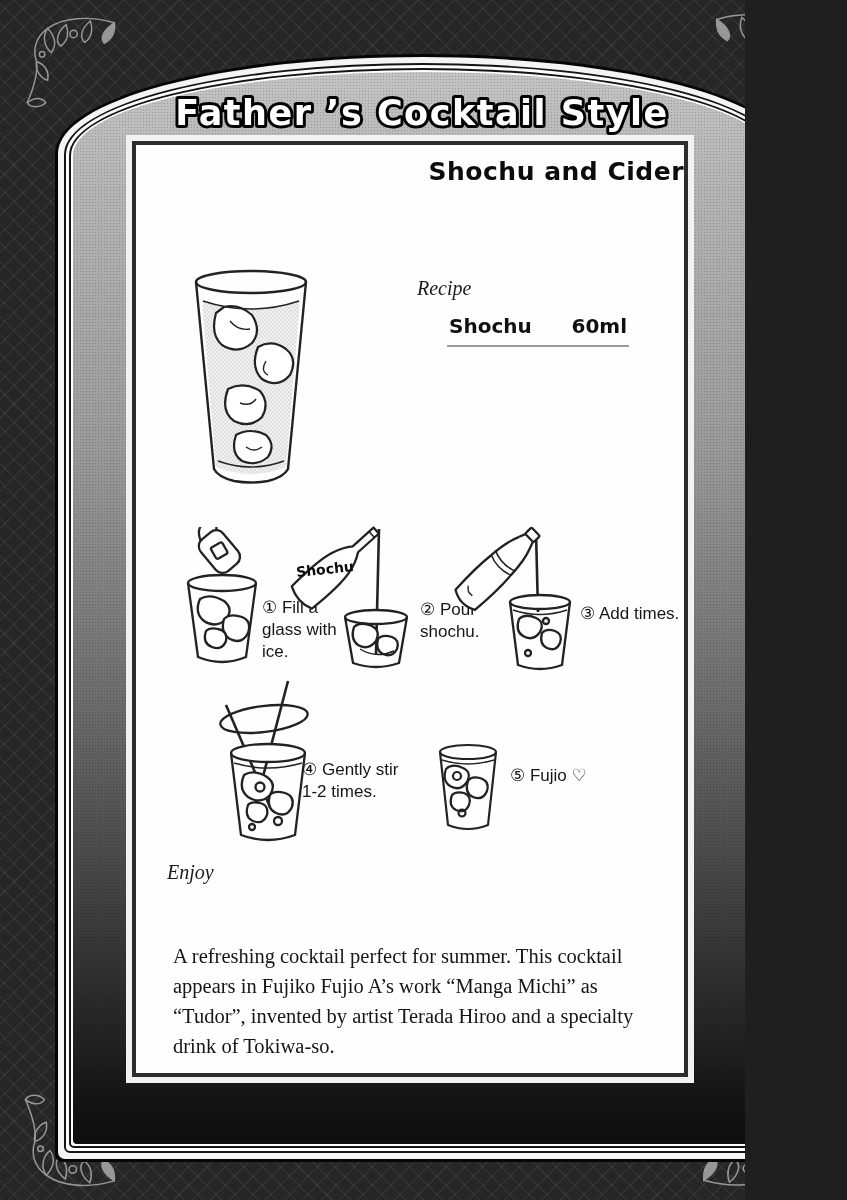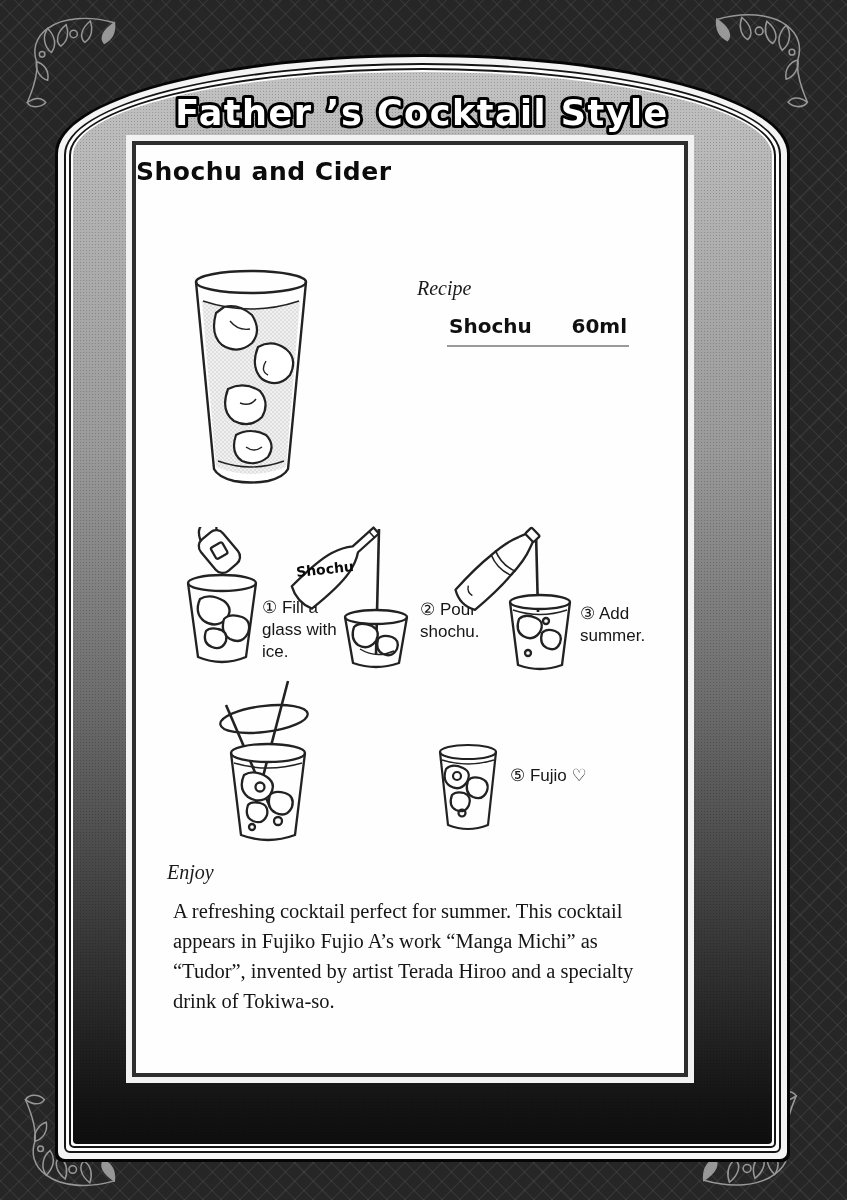--- a/index.html
+++ b/index.html
@@ -1,22 +1,23 @@
 <!DOCTYPE html>
 <html><head>
 <meta charset="utf-8">
 <style>
   html,body{margin:0;padding:0;background:#1f1f1f;}
   .page{
-    position:relative;width:847px;height:1200px;overflow:hidden;
+    position:relative;width:697px;height:1200px;overflow:hidden;
     background-color:#262626;
     background-image:
       repeating-linear-gradient(45deg, rgba(255,255,255,0.055) 0 1.5px, transparent 1.5px 13px),
       repeating-linear-gradient(-45deg, rgba(255,255,255,0.055) 0 1.5px, transparent 1.5px 13px);
     font-family:"Liberation Sans", sans-serif;
+    padding-left:48px;
   }
   .defs{position:absolute;width:0;height:0;}
   .orn{position:absolute;opacity:.85;}
   .orn.tr{transform:scaleX(-1);}
   .orn.bl{transform:scaleY(-1);}
   .orn.br{transform:scale(-1,-1);}
   
   .frame-a{position:absolute;left:55px;top:54px;width:735px;height:1108px;
     background:#060606;border-radius:370px 370px 8px 8px / 100px 100px 8px 8px;padding:3px;box-sizing:border-box;}
   .frame-b{width:100%;height:100%;background:#f4f4f4;border-radius:366px 366px 7px 7px / 97px 97px 7px 7px;
@@ -33,32 +34,32 @@
     background-size:3px 3px, 100% 100%;}
   
   .banner{position:absolute;left:55px;top:84px;}
   .banner text{
     font-family:"DejaVu Sans", sans-serif;font-weight:bold;font-size:35px;letter-spacing:1.5px;
     fill:#ffffff;stroke:#000000;stroke-width:6px;paint-order:stroke;stroke-linejoin:round;}
   
   .card{position:absolute;left:132px;top:141px;width:556px;height:936px;
     background:#fefefe;border:4px solid #2e2e2e;box-sizing:border-box;
     box-shadow:0 0 0 6px #f2f2f2;}
-  .card-title{position:absolute;left:0;top:12px;width:100%;text-align:left;
+  .card-title{position:absolute;left:0;top:12px;width:100%;text-align:right;
     font-family:"DejaVu Sans", sans-serif;font-weight:bold;font-size:25px;color:#0c0c0c;letter-spacing:.5px;}
   .abs{position:absolute;}
   .serif-italic{font-family:"Liberation Serif", serif;font-style:italic;font-size:20px;color:#1a1a1a;text-align:right;}
   .recipe-table{position:absolute;left:311px;top:165px;width:182px;}
   .recipe-row{display:flex;justify-content:space-between;align-items:baseline;
     font-family:"DejaVu Sans", sans-serif;font-weight:bold;font-size:20px;color:#101010;
     border-bottom:2px solid #9a9a9a;padding:4px 2px 7px 2px;margin-bottom:9px;}
   .step-text{font-family:"Liberation Sans", sans-serif;font-size:17px;color:#161616;line-height:1.3;}
   .bottle-label{position:absolute;font-family:"DejaVu Sans", sans-serif;font-weight:bold;
     font-size:14px;color:#0a0a0a;transform:rotate(-6deg);}
-  .memo-text{position:absolute;left:37px;top:751px;width:486px;
+  .memo-text{position:absolute;left:37px;top:796px;width:486px;
     font-family:"Liberation Serif", serif;font-size:20.5px;color:#151515;line-height:30px;}
   .illo path,.illo ellipse,.illo line,.illo circle,.illo rect{vector-effect:non-scaling-stroke;}
 </style>
 </head>
 <body>
 
 <div class="page">
 
   <svg class="defs" aria-hidden="true">
     <defs>
@@ -181,38 +182,39 @@
         </g>
         <ellipse cx="86" cy="85" rx="30" ry="7"></ellipse>
         <path d="M56 85 L64 148 Q86 156 108 148 L116 85" fill="none"></path>
         <path d="M59 93 Q86 102 113 93" stroke-width="1.5" fill="none"></path>
         <path d="M65 102 q-4 12 4 17 q10 6 17 -4 q5 -10 -4 -14 q-11 -5 -17 1 Z"></path>
         <path d="M88 116 q-3 11 5 15 q9 4 13 -5 q3 -9 -5 -12 q-9 -3 -13 2 Z"></path>
         <circle cx="92" cy="104" r="3" fill="none"></circle>
         <circle cx="74" cy="136" r="3" fill="none"></circle>
       </g>
     </svg>
-    <div class="abs step-text" style="left:444px;top:458px;width:104px">③ Add summer.</div>
+    <div class="abs step-text" style="left:444px;top:458px;width:104px">③ Add times.</div>
 
     <svg class="abs illo" style="left:80px;top:534px" width="104" height="170" viewBox="0 0 104 170">
       <g stroke="#222" stroke-width="2.3" fill="#fff" stroke-linejoin="round">
         <line x1="72" y1="2" x2="38" y2="132" stroke-width="2.6"></line>
         <line x1="10" y1="26" x2="54" y2="128" stroke-width="2.6"></line>
         <ellipse cx="48" cy="40" rx="44" ry="13" fill="none" transform="rotate(-7 48 40)"></ellipse>
         <ellipse cx="52" cy="74" rx="37" ry="9"></ellipse>
         <path d="M15 74 L25 156 Q52 166 79 156 L89 74" fill="none"></path>
         <path d="M18 84 Q52 94 86 84" stroke-width="1.5" fill="none"></path>
         <path d="M28 96 q-6 14 4 22 q12 8 22 -2 q7 -11 -3 -18 q-13 -8 -23 -2 Z"></path>
         <path d="M54 116 q-4 13 6 18 q11 5 16 -6 q3 -11 -7 -14 q-11 -3 -15 2 Z"></path>
         <path d="M32 126 q-4 12 5 16 q10 4 14 -6 q2 -10 -7 -12 q-9 -2 -12 2 Z"></path>
         <circle cx="44" cy="108" r="4.5" fill="none"></circle>
         <circle cx="62" cy="142" r="4" fill="none"></circle>
         <circle cx="36" cy="148" r="3" fill="none"></circle>
       </g>
     </svg>
+    <div class="abs step-text" style="left:166px;top:614px;width:112px">④ Gently stir 1-2 times.</div>
 
     <svg class="abs illo" style="left:300px;top:598px" width="64" height="94" viewBox="0 0 64 94">
       <g stroke="#222" stroke-width="2.2" fill="#fff" stroke-linejoin="round">
         <ellipse cx="32" cy="9" rx="28" ry="7"></ellipse>
         <path d="M4 9 L12 82 Q32 90 52 82 L60 9" fill="none"></path>
         <path d="M6 17 Q32 25 58 17" stroke-width="1.4" fill="none"></path>
         <path d="M10 26 q-4 12 4 17 q10 6 17 -4 q5 -10 -4 -14 q-11 -5 -17 1 Z"></path>
         <path d="M32 38 q-4 12 5 16 q10 4 14 -6 q3 -10 -7 -13 q-9 -2 -12 3 Z"></path>
         <path d="M16 52 q-4 11 4 15 q9 4 13 -5 q3 -9 -5 -12 q-8 -2 -12 2 Z"></path>
         <circle cx="21" cy="33" r="4" fill="none"></circle>

